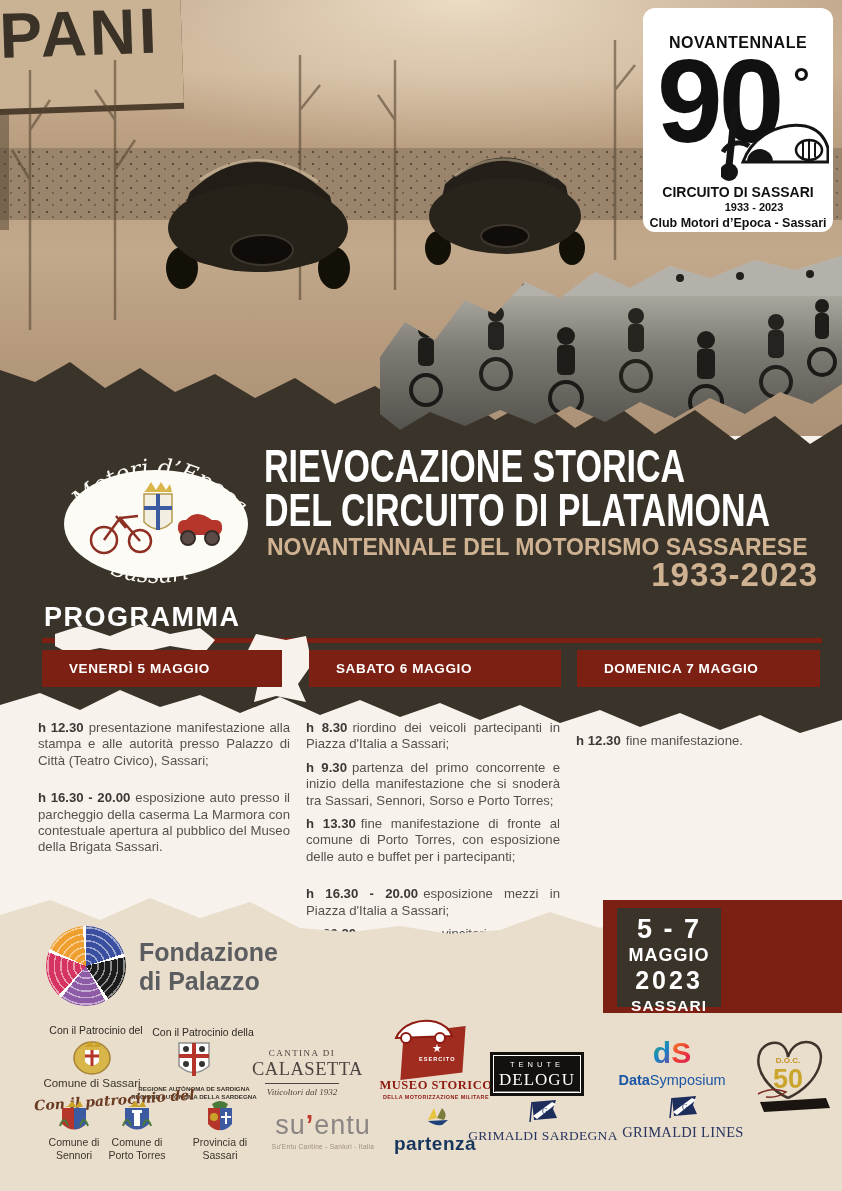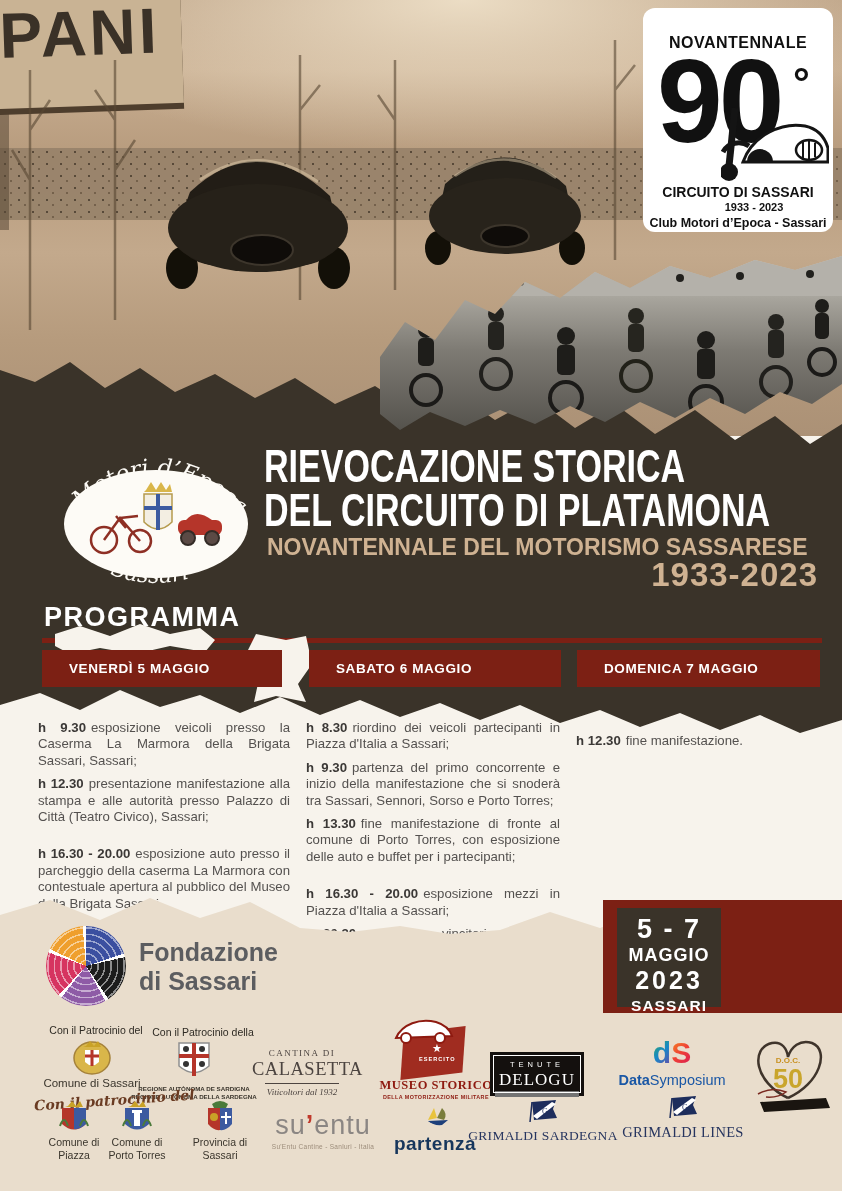--- a/index.html
+++ b/index.html
@@ -132,21 +132,21 @@
   .museo-car{position:absolute;left:4px;top:0px;}
   .museo-l1{position:absolute;left:-8px;top:64px;width:116px;text-align:center;color:#8e1a10;
      font-family:"Liberation Serif",serif;font-weight:700;font-size:12.5px;letter-spacing:.5px;}
   .museo-l2{position:absolute;left:-8px;top:80px;width:116px;text-align:center;color:#8e1a10;
      font-size:5.4px;font-weight:700;letter-spacing:.4px;}
 
   .delogu{left:490px;top:1052px;width:94px;height:44px;background:#14100e;color:#fff;text-align:center;}
   .delogu::after{content:"";position:absolute;inset:3px;border:1px solid #fff;}
   .del1{font-size:7.5px;letter-spacing:4px;margin-top:8px;}
   .del2{font-family:"Liberation Serif",serif;font-size:17px;letter-spacing:1px;margin-top:1px;
-     border-bottom:6px solid #737373;display:inline-block;padding:0 4px 1px;}
+     border-bottom:2px solid #737373;display:inline-block;padding:0 4px 1px;}
 
   .datasym{left:612px;top:1038px;width:120px;text-align:center;}
   .ds-logo{font-size:30px;font-weight:800;line-height:30px;}
   .ds-d{background:linear-gradient(135deg,#35b44a,#1787c8,#7a3fa0);-webkit-background-clip:text;
      background-clip:text;color:transparent;}
   .ds-s{background:linear-gradient(135deg,#f7941d,#ef4136,#d4145a);-webkit-background-clip:text;
      background-clip:text;color:transparent;}
   .ds-name{font-size:14.5px;color:#1a57a5;margin-top:4px;}
   .ds-name b{font-weight:800;}
 
@@ -330,21 +330,20 @@
   <div class="abs blob-a"></div>
   <div class="abs blob-b"></div>
 
   <div class="abs day-bar bar1">VENERDÌ 5 MAGGIO</div>
   <div class="abs day-bar bar2">SABATO 6 MAGGIO</div>
   <div class="abs day-bar bar3">DOMENICA 7 MAGGIO</div>
 
   <div class="abs sec-cream"></div>
 
   <div class="abs pcol c1">
-    <p><b>h 9.30</b><span>esposizione veicoli presso la Caserma La Marmora della Brigata Sassari, Sassari;</span></p>
     <p><b>h 12.30</b><span>presentazione manifestazione alla stampa e alle autorità presso Palazzo di Città (Teatro Civico), Sassari;</span></p>
     <p class="gap"><b>h 16.30 - 20.00</b><span>esposizione auto presso il parcheggio della caserma La Marmora con contestuale apertura al pubblico del Museo della Brigata Sassari.</span></p>
   </div>
 
   <div class="abs pcol c2">
     <p><b>h 8.30</b><span>riordino dei veicoli partecipanti in Piazza d'Italia a Sassari;</span></p>
     <p><b>h 9.30</b><span>partenza del primo concorrente e inizio della manifestazione che si snoderà tra Sassari, Sennori, Sorso e Porto Torres;</span></p>
     <p><b>h 13.30</b><span>fine manifestazione di fronte al comune di Porto Torres, con esposizione delle auto e buffet per i partecipanti;</span></p>
     <p class="gap"><b>h 16.30 - 20.00</b><span>esposizione mezzi in Piazza d'Italia a Sassari;</span></p>
     <p><b>h 20.30</b><span>premiazione vincitori e cena di gala presso locali del "Circolo Sassarese", Sassari.</span></p>
@@ -352,21 +351,21 @@
 
   <div class="abs pcol c3">
     <p><b>h 12.30</b><span>fine manifestazione.</span></p>
   </div>
 
   <div class="abs sec-beige"></div>
 
   <div class="abs fond-logo"></div>
   <div class="abs fond-text">
     <div>Fondazione</div>
-    <div>di Sassari</div>
+    <div>di Palazzo</div>
   </div>
 
   <div class="abs date-maroon"></div>
   <div class="abs date-box">
     <div class="d1">5 - 7</div>
     <div class="d2">MAGGIO</div>
     <div class="d3">2023</div>
     <div class="d4">SASSARI</div>
   </div>
 
@@ -434,21 +433,21 @@
   </div>
 
   <svg class="crest" style="left:58px;top:1100px" width="32" height="36" viewBox="0 0 32 36">
     <path d="M4,8 L28,8 L28,24 Q16,35 4,24 Z" fill="#b5352a"></path>
     <path d="M16,8 L28,8 L28,24 Q22,30 16,29 Z" fill="#3c5aa0"></path>
     <path d="M10,6 L14,1 L18,6 L22,1 L25,7 L7,7 Z" fill="#c9a227"></path>
     <path d="M2,26 Q6,14 10,26 M22,26 Q26,14 30,26" stroke="#4a7a3a" stroke-width="2" fill="none"></path>
   </svg>
   <div class="abs nm-row2 nm-sennori">
     <div>Comune di</div>
-    <div>Piazza</div>
+    <div>Sennori</div>
   </div>
 
   <svg class="crest" style="left:121px;top:1100px" width="32" height="36" viewBox="0 0 32 36">
     <path d="M4,8 L28,8 L28,24 Q16,35 4,24 Z" fill="#3c5aa0"></path>
     <rect x="13" y="12" width="6" height="14" fill="#fff"></rect>
     <rect x="11" y="10" width="10" height="3" fill="#fff"></rect>
     <path d="M10,6 L14,1 L18,6 L22,1 L25,7 L7,7 Z" fill="#c9a227"></path>
     <path d="M2,26 Q6,14 10,26 M22,26 Q26,14 30,26" stroke="#4a7a3a" stroke-width="2" fill="none"></path>
   </svg>
   <div class="abs nm-row2 nm-pt">

